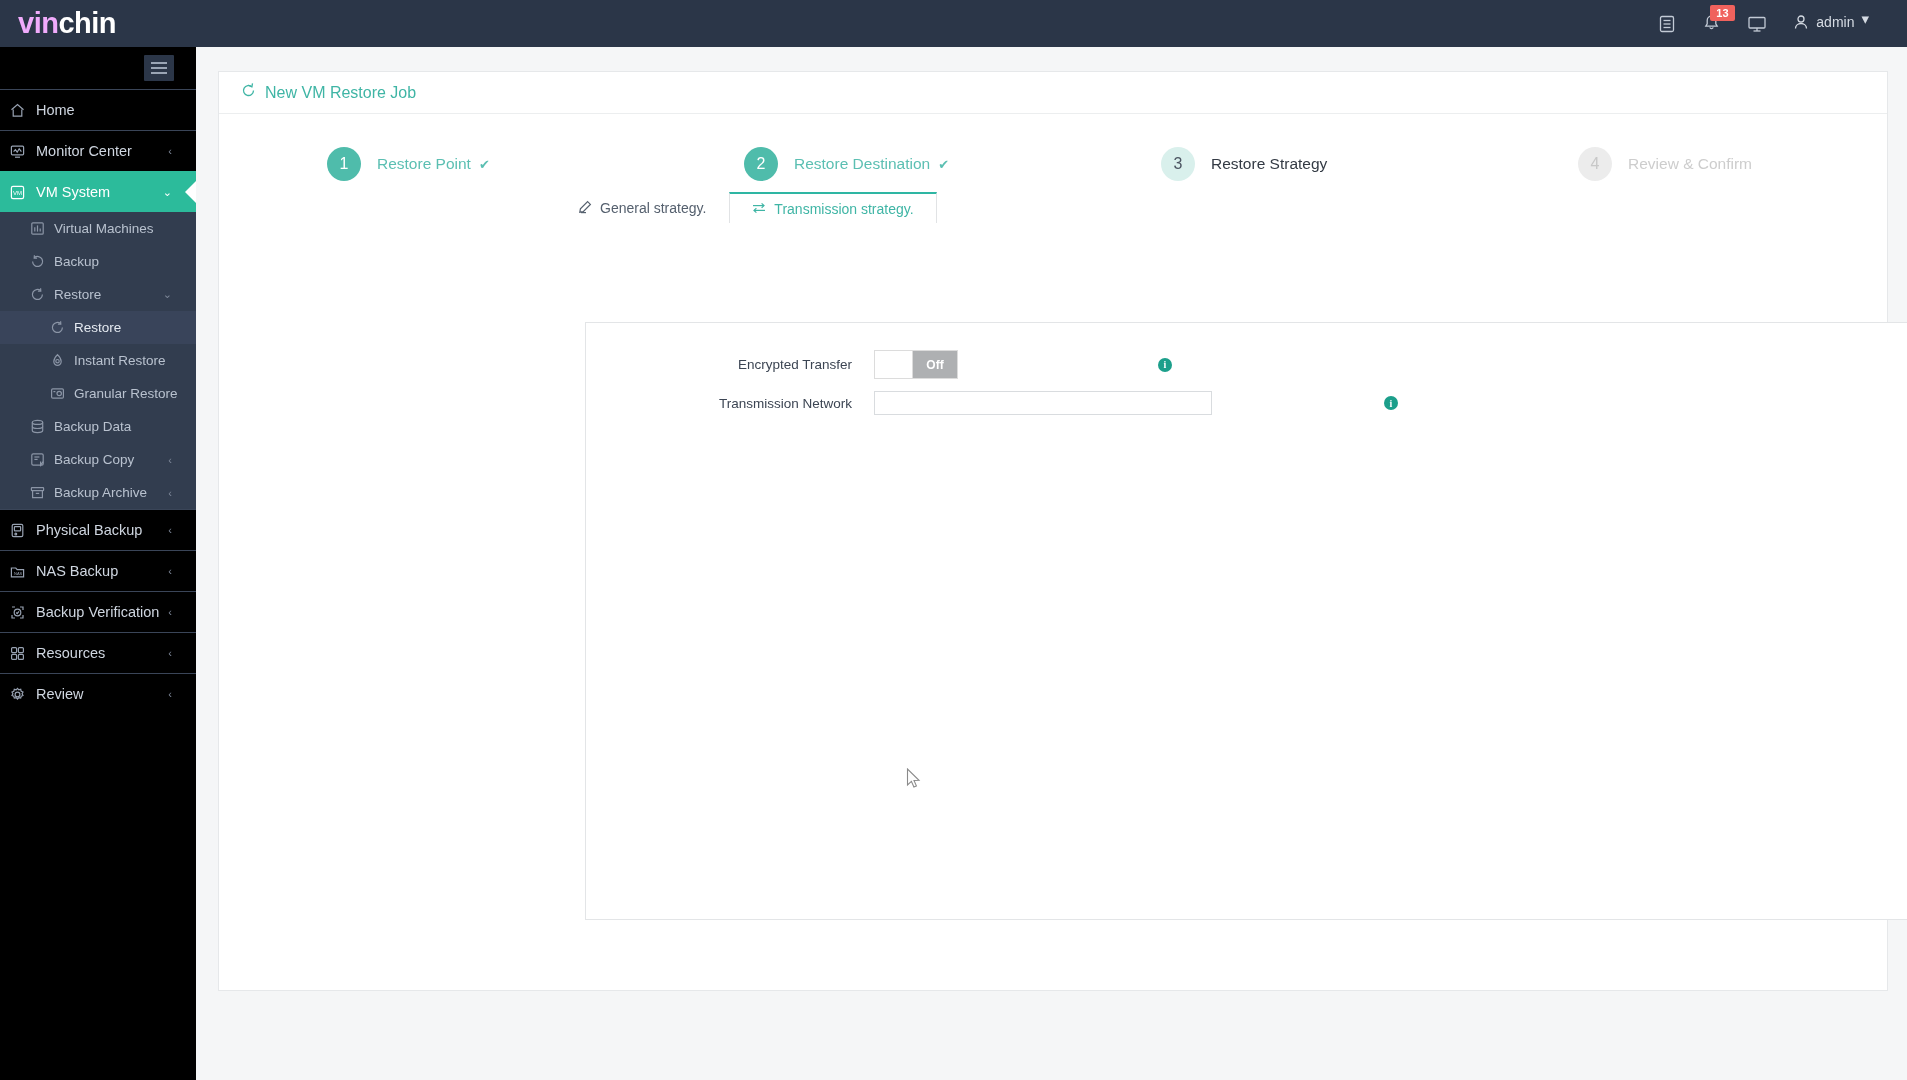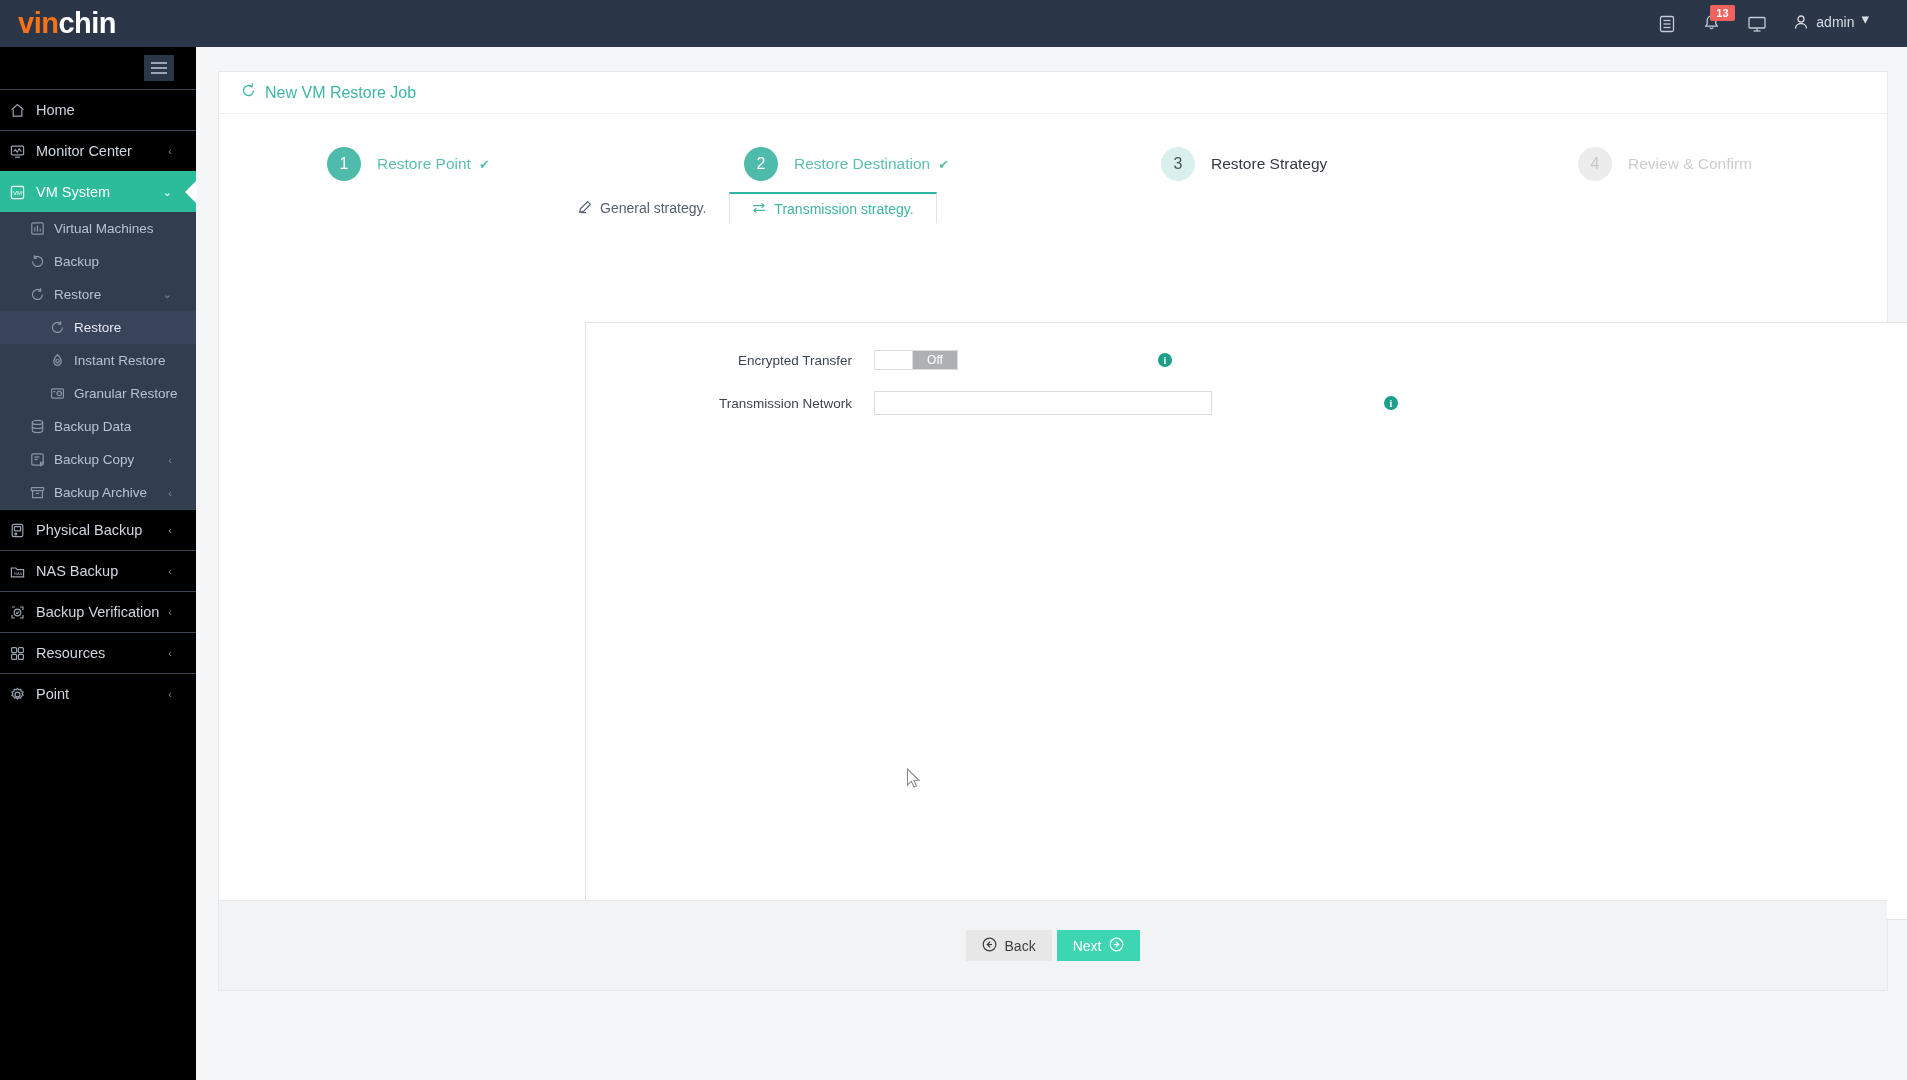--- a/index.html
+++ b/index.html
@@ -13,21 +13,21 @@
   
   #topbar {
     position: absolute; top: 0; left: 0; width: 1907px; height: 47px;
     background: #2b3648;
     display: flex; align-items: center;
   }
   #logo {
     width: 196px; padding-left: 18px;
     font-size: 29px; font-weight: bold; letter-spacing: -0.5px;
   }
-  #logo .vin { color: #f97316; }
+  #logo .vin { color: #f0abfc; }
   #logo .chin { color: #ffffff; }
   #topbar-right {
     margin-left: auto; display: flex; align-items: center;
     gap: 26px; padding-right: 38px; color: #c3cbd6;
   }
   .tb-icon { position: relative; display: flex; align-items: center; cursor: pointer; }
   .badge {
     position: absolute; left: 8px; top: -9px;
     background: #f0625d; color: #fff; font-size: 11px;
     border-radius: 2px; padding: 1px 6px; line-height: 14px;
@@ -119,22 +119,22 @@
     position: absolute; left: 366px; top: 250px; width: 1366px; height: 598px;
     border: 1px solid #e3e5e7; background: #fff;
   }
 
   .frow { display: flex; align-items: center; margin-top: 0; }
   #row1 { position: absolute; left: 0; top: 27px; width: 100%; }
   #row2 { position: absolute; left: 0; top: 68px; width: 100%; }
   .flabel { width: 288px; text-align: right; font-size: 13.5px; color: #3c4553; padding-right: 22px; }
 
   .toggle {
-    width: 84px; height: 20px; display: flex; cursor: pointer;
-    border: 1px solid #dcdcdc; background: #aeb0b2;
+    width: 84px; height: 29px; display: flex; cursor: pointer;
+    border: 1px solid #dcdcdc; background: #aeb0b2; font-weight: bold;
   }
   .toggle .knob { width: 38px; background: #fff; border-right: 1px solid #dcdcdc; }
   .toggle .state { flex: 1; display: flex; align-items: center; justify-content: center; color: #fff; font-size: 12px; }
 
   .tinput {
     width: 338px; height: 24px; border: 1px solid #d9dcdf;
     background: #fff; outline: none; font-size: 13px;
     padding: 0 6px; color: #333; font-family: "Liberation Sans", sans-serif;
   }
   .info {
@@ -378,21 +378,21 @@
         <span>Resources</span>
         <span class="caret">‹</span>
       </div>
       <div class="nav-item">
         <span class="ico">
           <svg width="15" height="15" viewBox="0 0 15 15" fill="none" stroke="#98a2b2" stroke-width="1.2">
             <circle cx="7.5" cy="7.5" r="2.4"></circle>
             <path d="M7.5,1.4 l1.3,1.4 1.9-0.5 0.5,1.9 1.8,0.8 -0.9,1.7 0.9,1.7 -1.8,0.8 -0.5,1.9 -1.9-0.5 -1.3,1.4 -1.3-1.4 -1.9,0.5 -0.5-1.9 -1.8-0.8 0.9-1.7 -0.9-1.7 1.8-0.8 0.5-1.9 1.9,0.5z"></path>
           </svg>
         </span>
-        <span>Point</span>
+        <span>Review</span>
         <span class="caret">‹</span>
       </div>
     </div>
 </div>
 
 <div id="main">
   <div id="card">
 
     <div id="page-title">
       <span>
@@ -454,42 +454,20 @@
       </div>
 
       <div class="frow" id="row2">
         <div class="flabel">Transmission Network</div>
         <input class="tinput" type="text" value="" style="">
         <div class="info" style="margin-left:172px;">i</div>
       </div>
 
     </div>
 
-    <div id="footer">
-      <button class="btn" id="btn-back">
-        <span>
-          <svg width="15" height="15" viewBox="0 0 15 15">
-              <circle cx="7.5" cy="7.5" r="6.3" fill="none" stroke="#3d3d3d" stroke-width="1.2"></circle>
-              <polyline points="8.2,4.6 5.3,7.5 8.2,10.4" fill="none" stroke="#3d3d3d" stroke-width="1.2"></polyline>
-              <line x1="5.3" y1="7.5" x2="10" y2="7.5" stroke="#3d3d3d" stroke-width="1.2"></line>
-            </svg>
-        </span>
-        <span>Back</span>
-      </button>
-      <button class="btn" id="btn-next">
-        <span>Next</span>
-        <span>
-          <svg width="15" height="15" viewBox="0 0 15 15">
-              <circle cx="7.5" cy="7.5" r="6.3" fill="none" stroke="#ffffff" stroke-width="1.2"></circle>
-              <polyline points="6.8,4.6 9.7,7.5 6.8,10.4" fill="none" stroke="#ffffff" stroke-width="1.2"></polyline>
-              <line x1="5" y1="7.5" x2="9.7" y2="7.5" stroke="#ffffff" stroke-width="1.2"></line>
-            </svg>
-        </span>
-      </button>
-    </div>
 
   </div>
 </div>
 
 <div id="cursor">
   <svg width="16" height="22" viewBox="0 0 16 22">
       <path d="M1.5 1 L1.5 17 L5.4 13.4 L7.9 19 L10.4 17.9 L8 12.5 L13 12.3 Z" fill="#fdfdfd" stroke="#8a8a8a" stroke-width="1.1"></path>
     </svg>
 </div>
 

